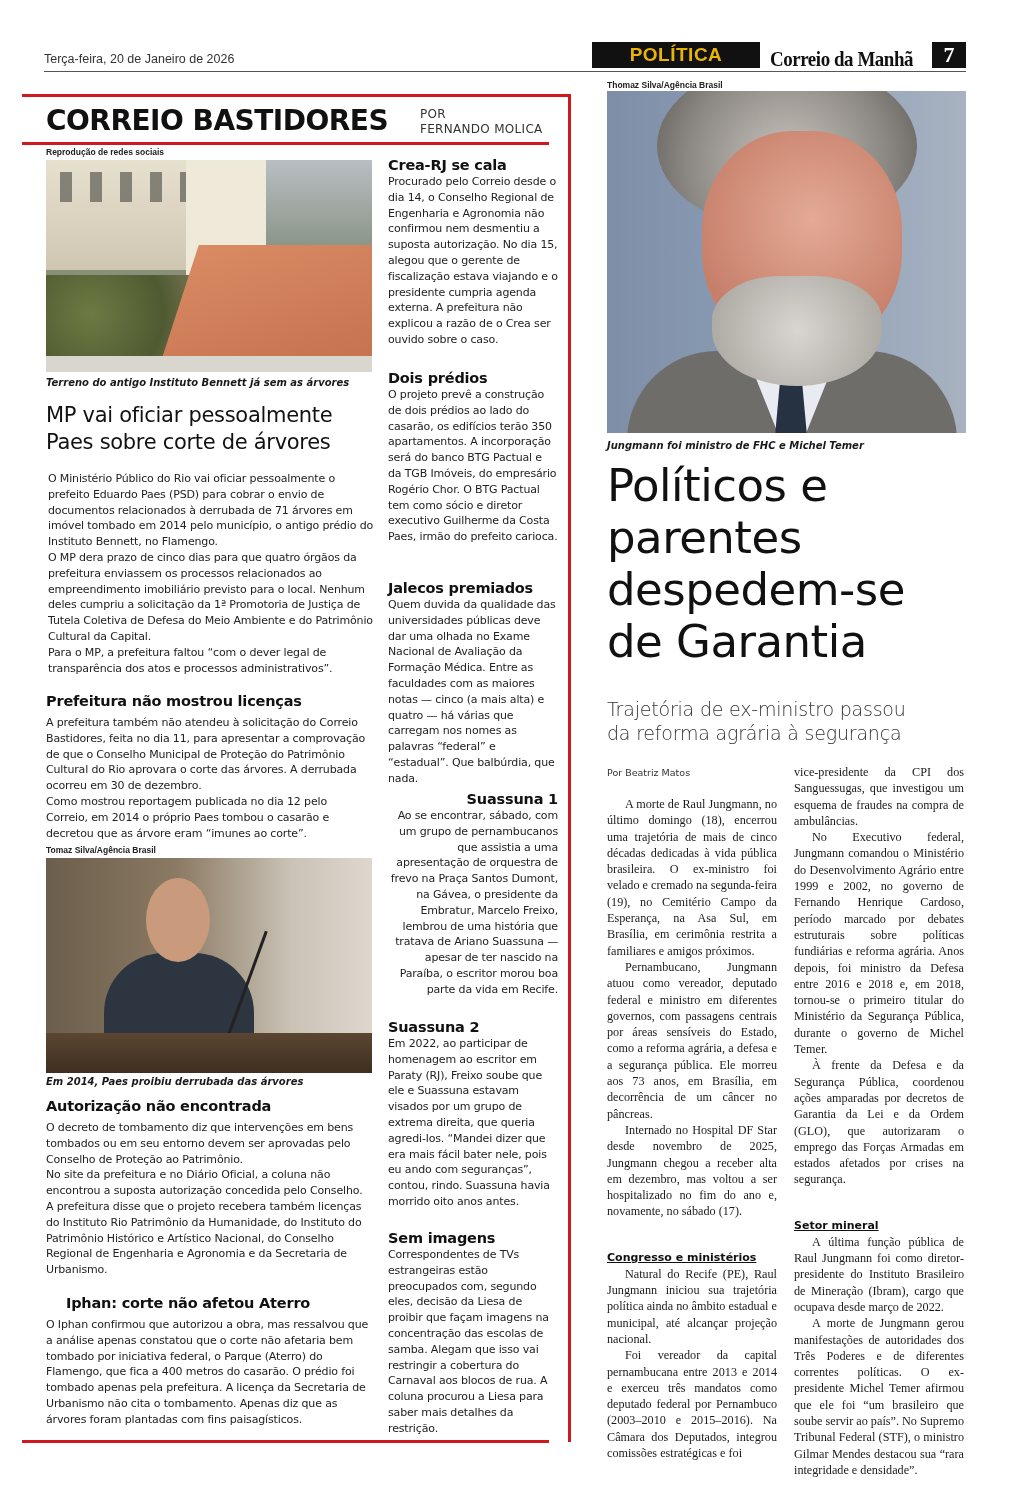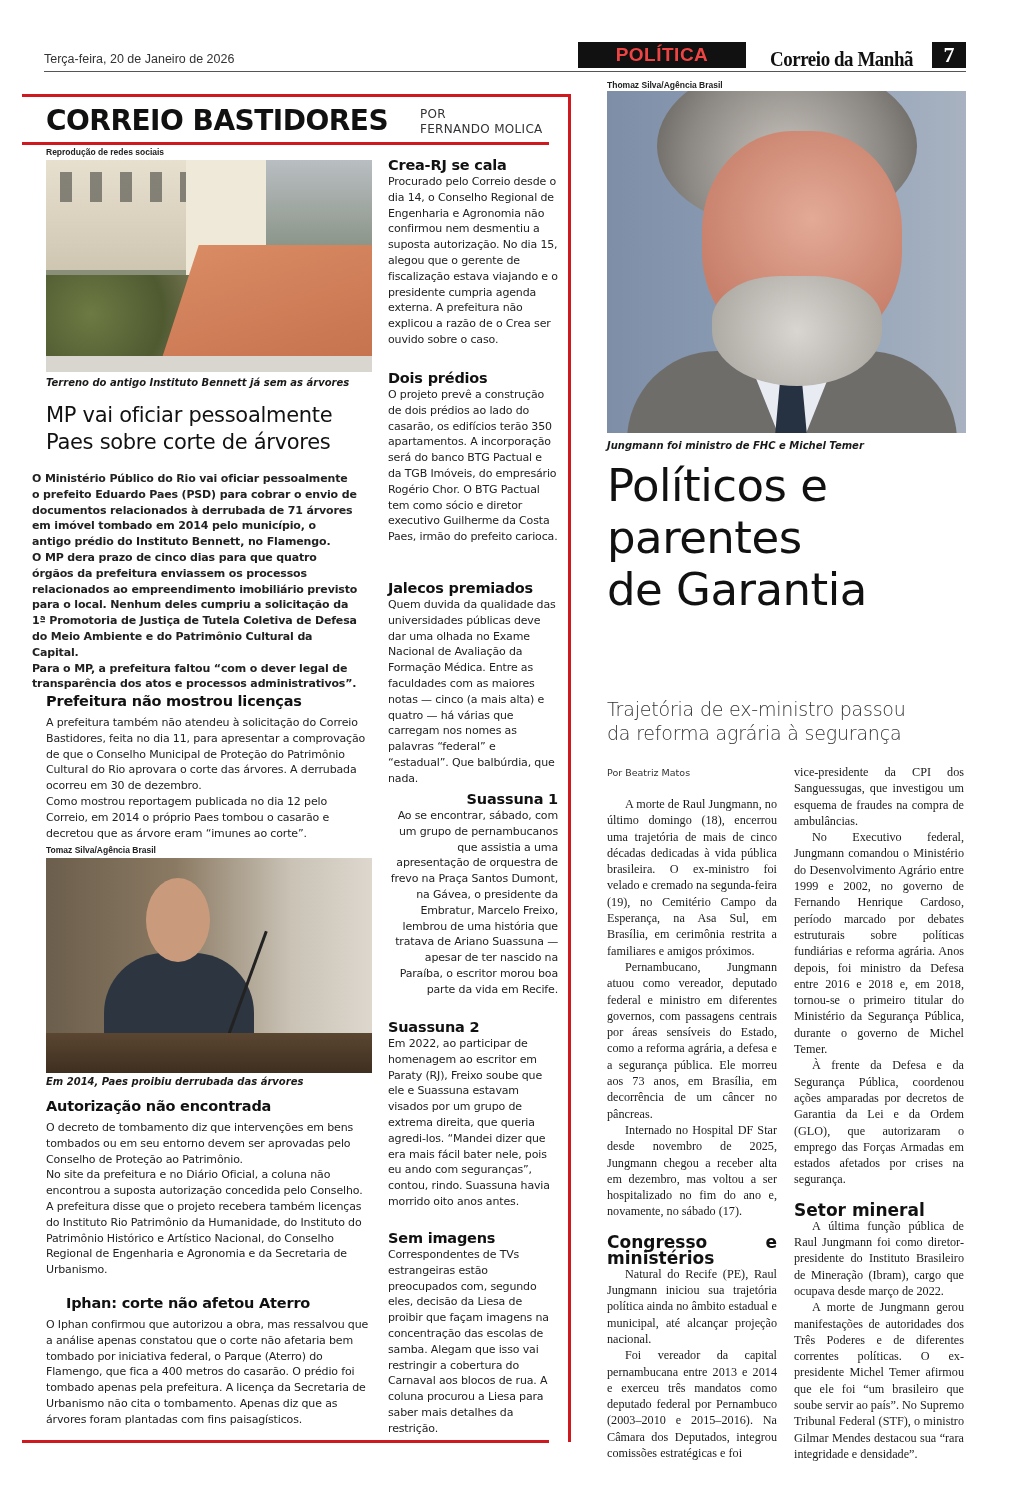--- a/index.html
+++ b/index.html
@@ -2,21 +2,21 @@
 <html><head>
 <meta charset="utf-8">
 <style>
   * { box-sizing: border-box; margin: 0; padding: 0; }
   html, body { width: 1010px; height: 1488px; background: #ffffff; overflow: hidden; }
   body { position: relative; font-family: "DejaVu Sans", sans-serif; color: #1a1a1a; }
 
   
   .page-header { position: absolute; left: 44px; top: 46px; width: 922px; height: 26px; border-bottom: 1.5px solid #555; }
   .date { position: absolute; left: 0; top: 6px; font-size: 12.5px; color: #333; font-family: "Liberation Sans", sans-serif; }
-  .section-tag { position: absolute; left: 534px; top: -4px; width: 168px; height: 26px; background: #111; color: #ef4444; font-size: 19px; font-weight: bold; text-align: center; line-height: 26px; font-family: "Liberation Sans", sans-serif; letter-spacing: 0.5px; }
+  .section-tag { position: absolute; left: 548px; top: -4px; width: 168px; height: 26px; background: #111; color: #eab308; font-size: 19px; font-weight: bold; text-align: center; line-height: 26px; font-family: "Liberation Sans", sans-serif; letter-spacing: 0.5px; }
   .masthead { position: absolute; left: 726px; top: 0px; font-family: "Liberation Serif", serif; font-weight: bold; font-size: 22px; color: #111; letter-spacing: -0.5px; transform: scaleX(0.86); transform-origin: left; }
   .page-num { position: absolute; left: 888px; top: -4px; width: 34px; height: 26px; background: #111; color: #fff; font-family: "Liberation Serif", serif; font-weight: bold; font-size: 22px; text-align: center; line-height: 26px; }
 
   
   .bastidores-frame { position: absolute; left: 22px; top: 94px; width: 549px; height: 1348px; border-top: 3px solid #d0191f; border-right: 3px solid #d0191f; }
   .bastidores-title { position: absolute; left: 46px; top: 104px; font-size: 28px; font-weight: bold; letter-spacing: -0.5px; color: #111; font-family: "DejaVu Sans", sans-serif; }
   .byline-box { position: absolute; left: 420px; top: 107px; font-size: 12px; color: #333; line-height: 15px; letter-spacing: 0.3px; }
   .title-rule { position: absolute; left: 22px; top: 142px; width: 527px; height: 3px; background: #d0191f; }
   .bottom-rule { position: absolute; left: 22px; top: 1440px; width: 527px; height: 3px; background: #d0191f; }
 
@@ -59,21 +59,21 @@
   .note h3 { font-size: 14.5px; font-weight: bold; color: #111; line-height: 18px; letter-spacing: -0.2px; }
   .note p { font-size: 11px; line-height: 15.8px; color: #222; letter-spacing: -0.15px; }
 
   
   .big-headline { position: absolute; left: 607px; top: 460px; width: 360px; font-size: 45px; line-height: 52px; color: #111; letter-spacing: -0.5px; }
   .deck { position: absolute; left: 607px; top: 697px; width: 360px; font-size: 19px; line-height: 24px; color: #333; letter-spacing: -0.2px; font-weight: 300; }
   .author { position: absolute; left: 607px; top: 767px; font-size: 9.5px; color: #333; }
   .serif-col { position: absolute; width: 170px; font-family: "Liberation Serif", serif; font-size: 12.2px; line-height: 16.3px; color: #1a1a1a; text-align: justify; hyphens: auto; }
   .serif-col p { text-indent: 18px; }
   .serif-col p.noindent { text-indent: 0; }
-  .serif-col h4 { font-family: "DejaVu Sans", sans-serif; font-size: 17px; font-weight: bold; color: #111; margin: 14px 0 0 0; line-height: 16px; }
+  .serif-col h4 { font-family: "DejaVu Sans", sans-serif; font-size: 11px; font-weight: bold; color: #111; margin: 30px 0 0 0; line-height: 16px; text-decoration: underline; }
 </style>
 </head>
 <body>
 
 <div class="page-header">
   <span class="date">Terça-feira, 20 de Janeiro de 2026</span>
   <span class="section-tag">POLÍTICA</span>
   <span class="masthead">Correio da Manhã</span>
   <span class="page-num">7</span>
 </div>
@@ -96,21 +96,21 @@
     <div class="roof"></div>
     <div class="wall"></div>
 </div>
 <div class="caption" style="left:46px; top:377px;">Terreno do antigo Instituto Bennett já sem as árvores</div>
 
 <div class="headline-mp">
   <div>MP vai oficiar pessoalmente</div>
   <div>Paes sobre corte de árvores</div>
 </div>
 
-<div class="body-sans" style="left:32px; top:471px; width:326px;font-weight:bold;">
+<div class="body-sans" style="left:48px; top:471px; width:326px;">
   <p>O Ministério Público do Rio vai oficiar pessoalmente o prefeito Eduardo Paes (PSD) para cobrar o envio de documentos relacionados à derrubada de 71 árvores em imóvel tombado em 2014 pelo município, o antigo prédio do Instituto Bennett, no Flamengo.</p>
   <p>O MP dera prazo de cinco dias para que quatro órgãos da prefeitura enviassem os processos relacionados ao empreendimento imobiliário previsto para o local. Nenhum deles cumpriu a solicitação da 1ª Promotoria de Justiça de Tutela Coletiva de Defesa do Meio Ambiente e do Patrimônio Cultural da Capital.</p>
   <p>Para o MP, a prefeitura faltou “com o dever legal de transparência dos atos e processos administrativos”.</p>
 </div>
 
 <div class="subhead-sans" style="left:46px; top:693px;">Prefeitura não mostrou licenças</div>
 <div class="body-sans" style="left:46px; top:715px; width:326px;">
   <p>A prefeitura também não atendeu à solicitação do Correio Bastidores, feita no dia 11, para apresentar a comprovação de que o Conselho Municipal de Proteção do Patrimônio Cultural do Rio aprovara o corte das árvores. A derrubada ocorreu em 30 de dezembro.</p>
   <p>Como mostrou reportagem publicada no dia 12 pelo Correio, em 2014 o próprio Paes tombou o casarão e decretou que as árvore eram “imunes ao corte”.</p>
 </div>
@@ -168,20 +168,21 @@
     <div class="tie"></div>
   <div class="hair"></div>
     <div class="face"></div>
     <div class="beard"></div>
 </div>
 <div class="caption" style="left:607px; top:440px;">Jungmann foi ministro de FHC e Michel Temer</div>
 
 <div class="big-headline">
   <div>Políticos e</div>
   <div>parentes</div>
+  <div>despedem-se</div>
   <div>de Garantia</div>
 </div>
 <div class="deck">
   <div>Trajetória de ex-ministro passou</div>
   <div>da reforma agrária à segurança</div>
 </div>
 <div class="author">Por Beatriz Matos</div>
 
 <div class="serif-col" style="left:607px; top:796px;">
   <p>A morte de Raul Jungmann, no último domingo (18), encerrou uma trajetória de mais de cinco décadas dedicadas à vida pública brasileira. O ex-ministro foi velado e cremado na segunda-feira (19), no Cemitério Campo da Esperança, na Asa Sul, em Brasília, em cerimônia restrita a familiares e amigos próximos.</p>

